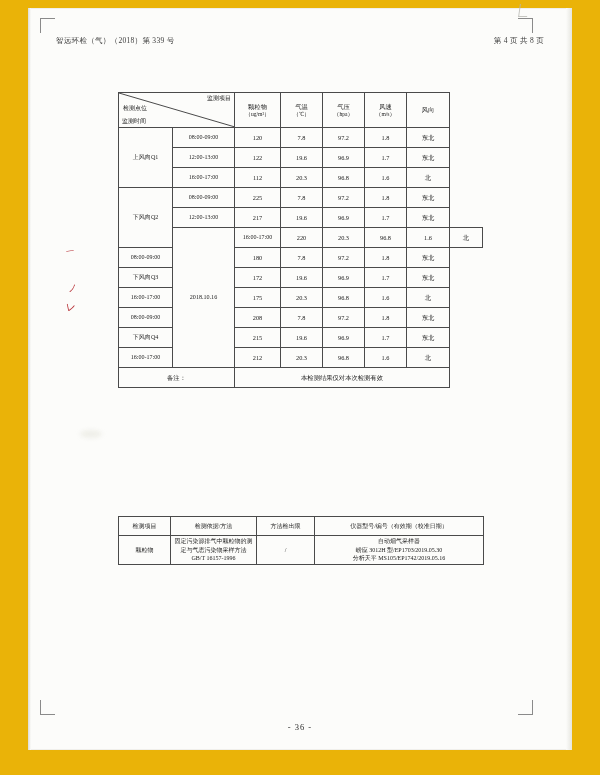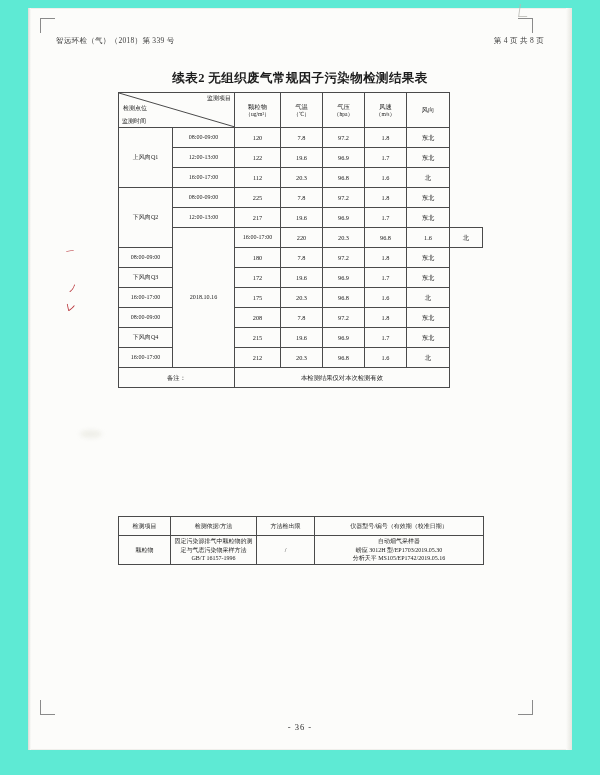--- a/index.html
+++ b/index.html
@@ -4,21 +4,21 @@
 <style>
   html, body {
     margin: 0;
     padding: 0;
     background: #ffffff;
   }
   .page {
     position: relative;
     width: 600px;
     height: 775px;
-    background: #5eead4;
+    background: #eab308;
     font-family: "Liberation Serif", serif;
     overflow: hidden;
   }
   
   .sheet {
     position: absolute;
     left: 28px;
     top: 8px;
     width: 544px;
     height: 742px;
@@ -227,21 +227,20 @@
 
   <div class="hdr">
     <span>智远环检（气）（2018）第 339 号</span>
     <span>第 4 页 共 8 页</span>
   </div>
 
   <div class="scribble" id="scribble-1">一</div>
   <div class="scribble" id="scribble-2">ノ</div>
   <div class="scribble" id="scribble-3">レ</div>
 
-  <div class="title" id="title-2">续表2  无组织废气常规因子污染物检测结果表</div>
 
   <div class="tbl-wrap">
     <table class="doc">
       <colgroup>
         <col style="width:54px">
         <col style="width:62px">
         <col style="width:46px">
         <col style="width:42px">
         <col style="width:42px">
         <col style="width:42px">

